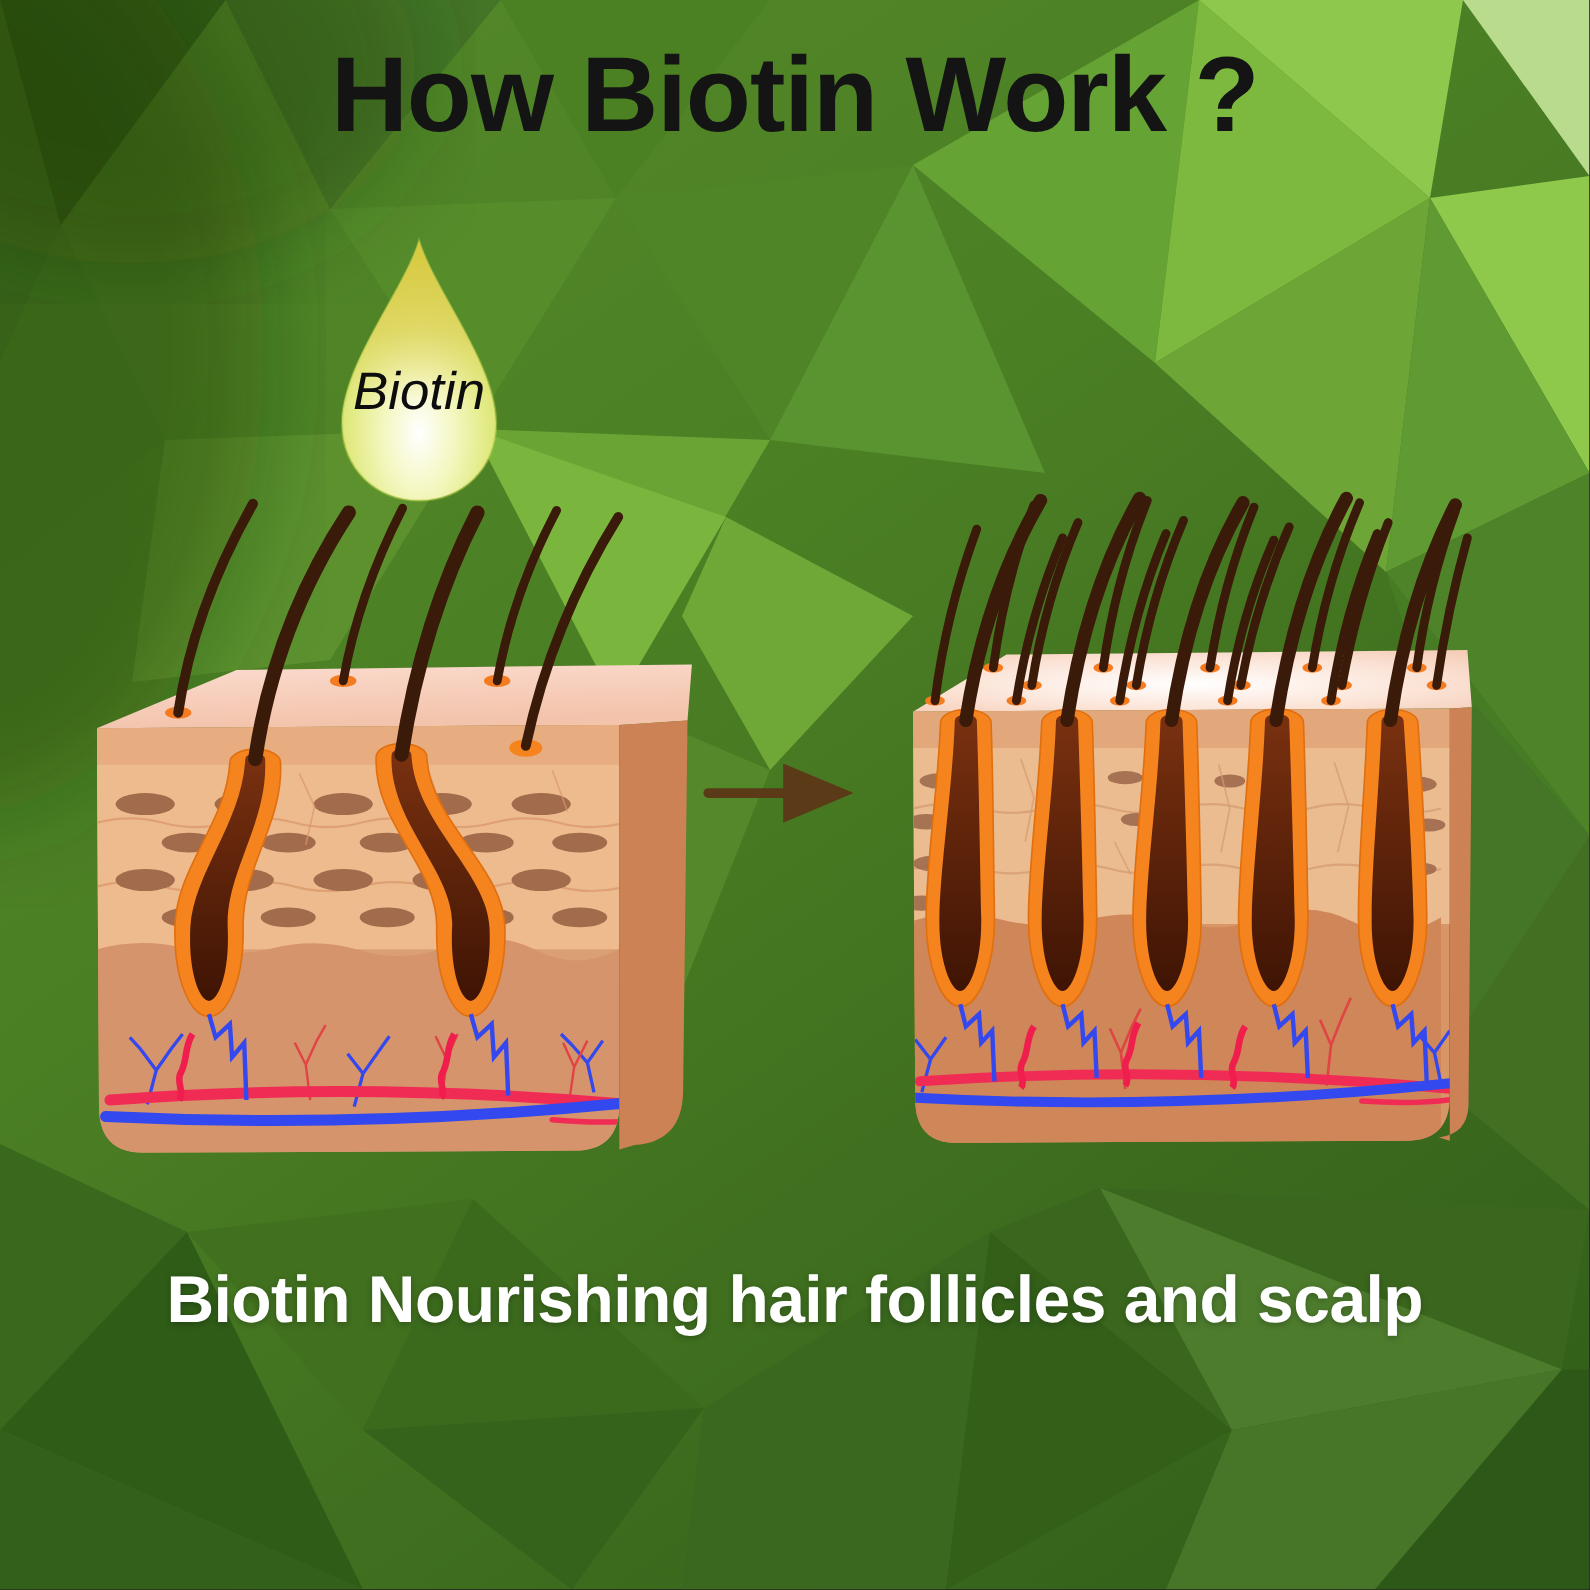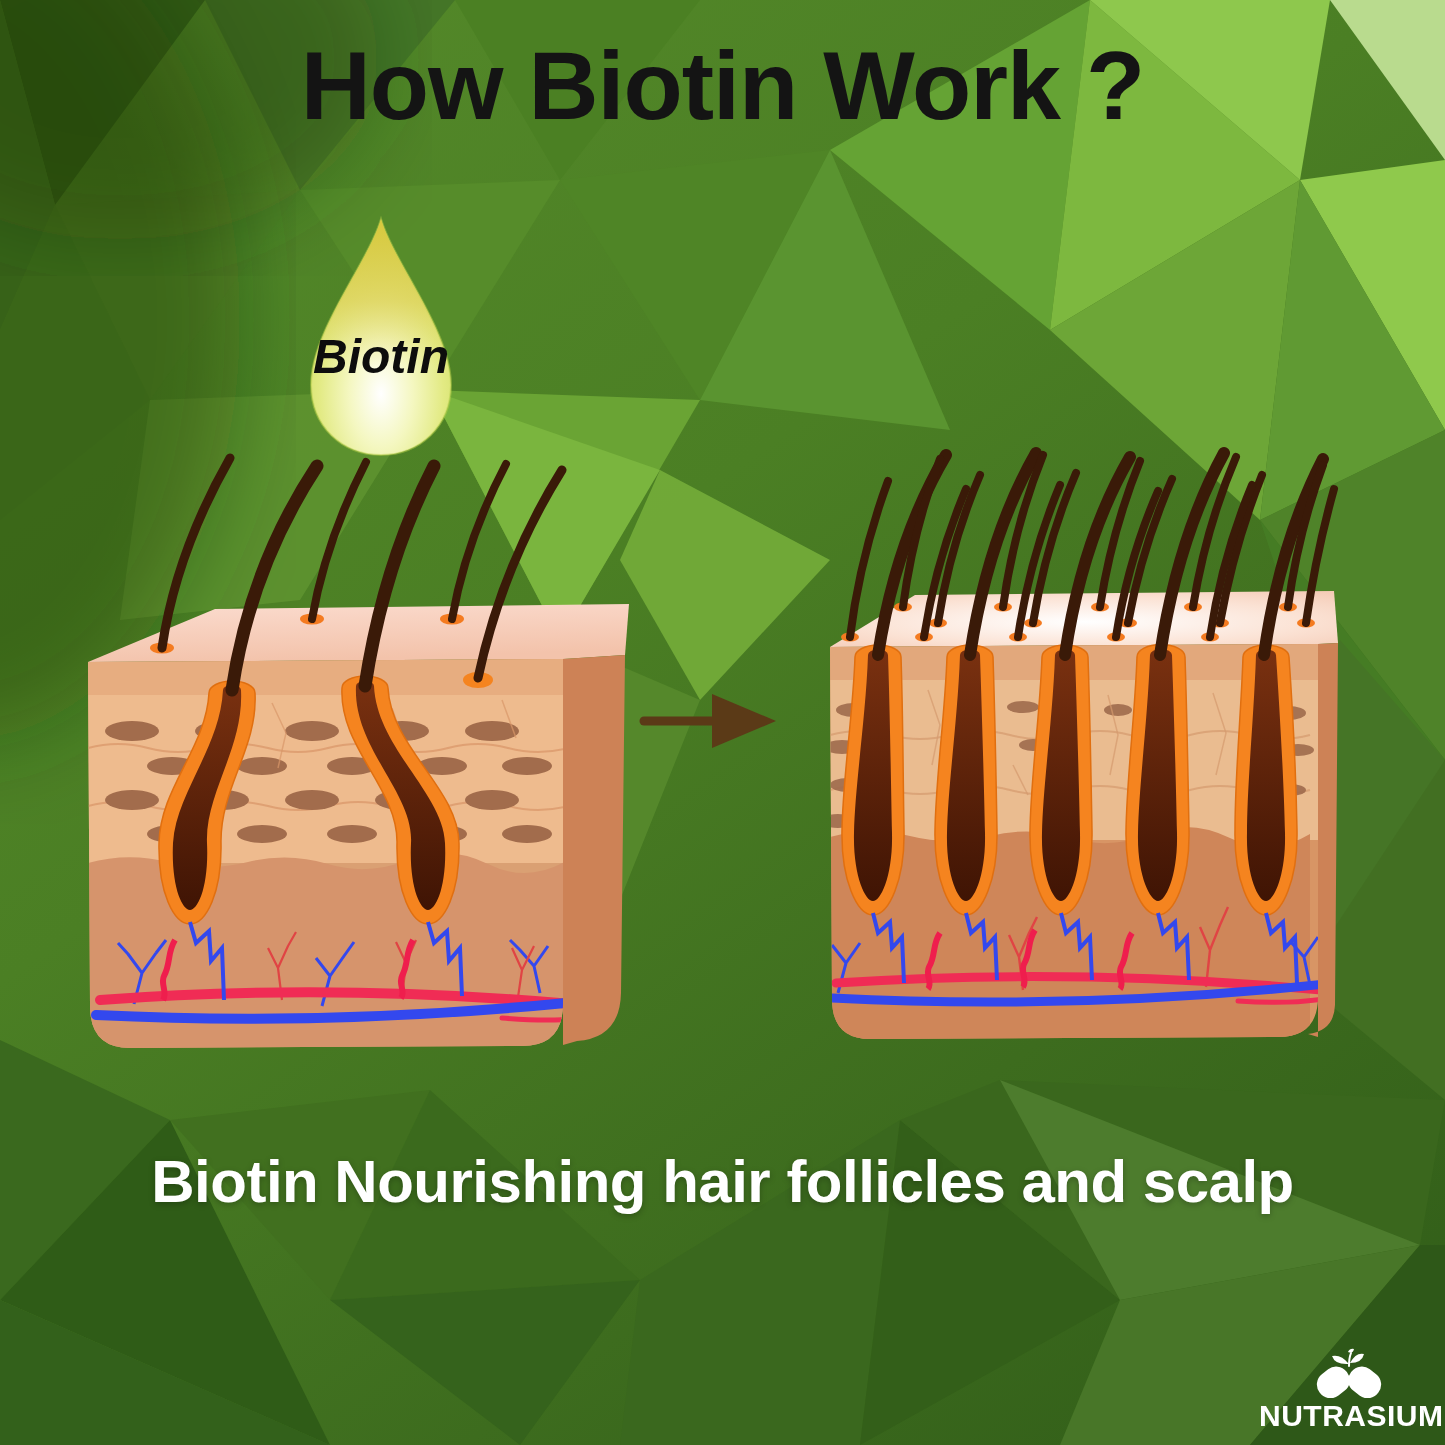--- a/index.html
+++ b/index.html
@@ -9,22 +9,22 @@
     background:linear-gradient(145deg,#558a2a 0%,#4b7f24 40%,#3d6c1e 72%,#305c18 100%);
   }
   .bg{position:absolute;left:0;top:0;width:1445px;height:1445px;display:block;}
   .title{
     position:absolute;left:0;top:30px;width:1445px;margin:0;text-align:center;
     font-size:97px;font-weight:700;color:#141414;letter-spacing:-1px;
   }
   .droplet-wrap{position:absolute;left:297px;top:213px;width:168px;height:248px;}
   .droplet-wrap svg{position:absolute;left:0;top:0;}
   .droplet-label{
-    position:absolute;left:16px;top:116px;width:168px;text-align:left;
-    font-size:48px;font-weight:700;font-style:italic;color:#0d0d0d;
+    position:absolute;left:0;top:116px;width:168px;text-align:center;
+    font-size:48px;font-weight:400;font-style:italic;color:#0d0d0d;
   }
   .skin{position:absolute;display:block;}
   .skin-left{left:72px;top:448px;}
   .skin-right{left:818px;top:445px;}
   .arrow{position:absolute;left:638px;top:688px;}
   .caption{
     position:absolute;left:0;top:1147px;width:1445px;text-align:center;
     font-size:60px;font-weight:700;color:#ffffff;letter-spacing:-0.5px;
     text-shadow:0 2px 6px rgba(0,0,0,0.25);
   }
@@ -342,27 +342,14 @@
         <path d="M106,192 Q118,115 148,44" stroke-width="8"></path>
         <path d="M200,192 Q212,112 242,40" stroke-width="8"></path>
         <path d="M298,192 Q310,115 340,46" stroke-width="8"></path>
         <path d="M392,192 Q404,112 434,40" stroke-width="8"></path>
       </g>
     </g>
   </svg>
 
   <div class="caption">Biotin Nourishing hair follicles and scalp</div>
 
-  <div class="logo">
-    <svg class="logo-icon" width="86" height="50" viewBox="0 0 86 50">
-      <g fill="#ffffff">
-        <rect x="-17" y="-13" width="34" height="27" rx="13" transform="translate(27,34) rotate(-38)"></rect>
-        <rect x="-17" y="-13" width="34" height="27" rx="13" transform="translate(59,34) rotate(38)"></rect>
-        <path d="M43,16 Q35,6 26,8 Q29,17 43,16 Z"></path>
-        <path d="M44,15 Q50,4 58,6 Q56,15 44,15 Z"></path>
-        <path d="M42,4 Q44,0 48,1 Q47,6 42,4 Z"></path>
-      </g>
-      <path d="M43,18 Q43,10 45,5" fill="none" stroke="#ffffff" stroke-width="2" stroke-linecap="round"></path>
-    </svg>
-    <div class="logo-text">NUTRASIUM</div>
-  </div>
 
 </div>
 
 </body></html>

